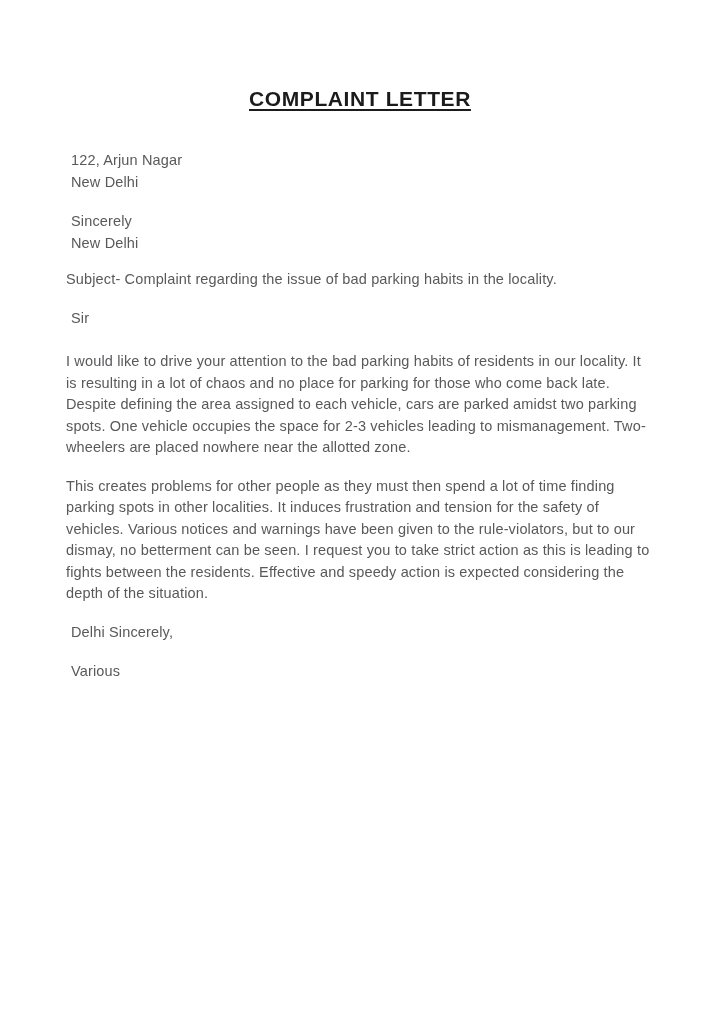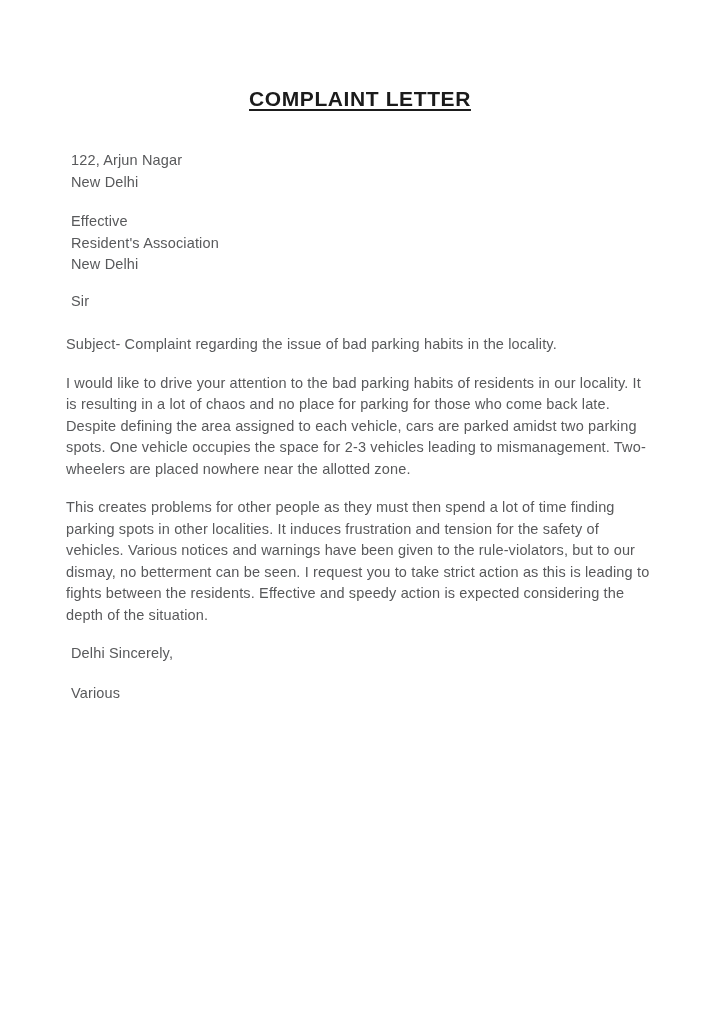--- a/index.html
+++ b/index.html
@@ -57,28 +57,27 @@
 
   <h1 class="letter-title">COMPLAINT LETTER</h1>
 
   <div class="block">
     <div class="addr-line">122, Arjun Nagar</div>
     <div class="addr-line">New Delhi</div>
   </div>
 
 
   <div class="block tight">
-    <div class="addr-line">Effective</div>
-    <div class="addr-line">Resident's Association</div>
+    <div class="addr-line">Sincerely</div>
     <div class="addr-line">New Delhi</div>
   </div>
 
+  <div class="block para">Subject- Complaint regarding the issue of bad parking habits in the locality.</div>
+
   <div class="block roomy one-line">Sir</div>
-
-  <div class="block para">Subject- Complaint regarding the issue of bad parking habits in the locality.</div>
 
   <p class="para">I would like to drive your attention to the bad parking habits of residents in our locality. It is resulting in a lot of chaos and no place for parking for those who come back late. Despite defining the area assigned to each vehicle, cars are parked amidst two parking spots. One vehicle occupies the space for 2-3 vehicles leading to mismanagement. Two-wheelers are placed nowhere near the allotted zone.</p>
 
   <p class="para">This creates problems for other people as they must then spend a lot of time finding parking spots in other localities. It induces frustration and tension for the safety of vehicles. Various notices and warnings have been given to the rule-violators, but to our dismay, no betterment can be seen. I request you to take strict action as this is leading to fights between the residents. Effective and speedy action is expected considering the depth of the situation.</p>
 
   <div class="block one-line">Delhi Sincerely,</div>
 
   <div class="block one-line">Various</div>
 
 </div>

